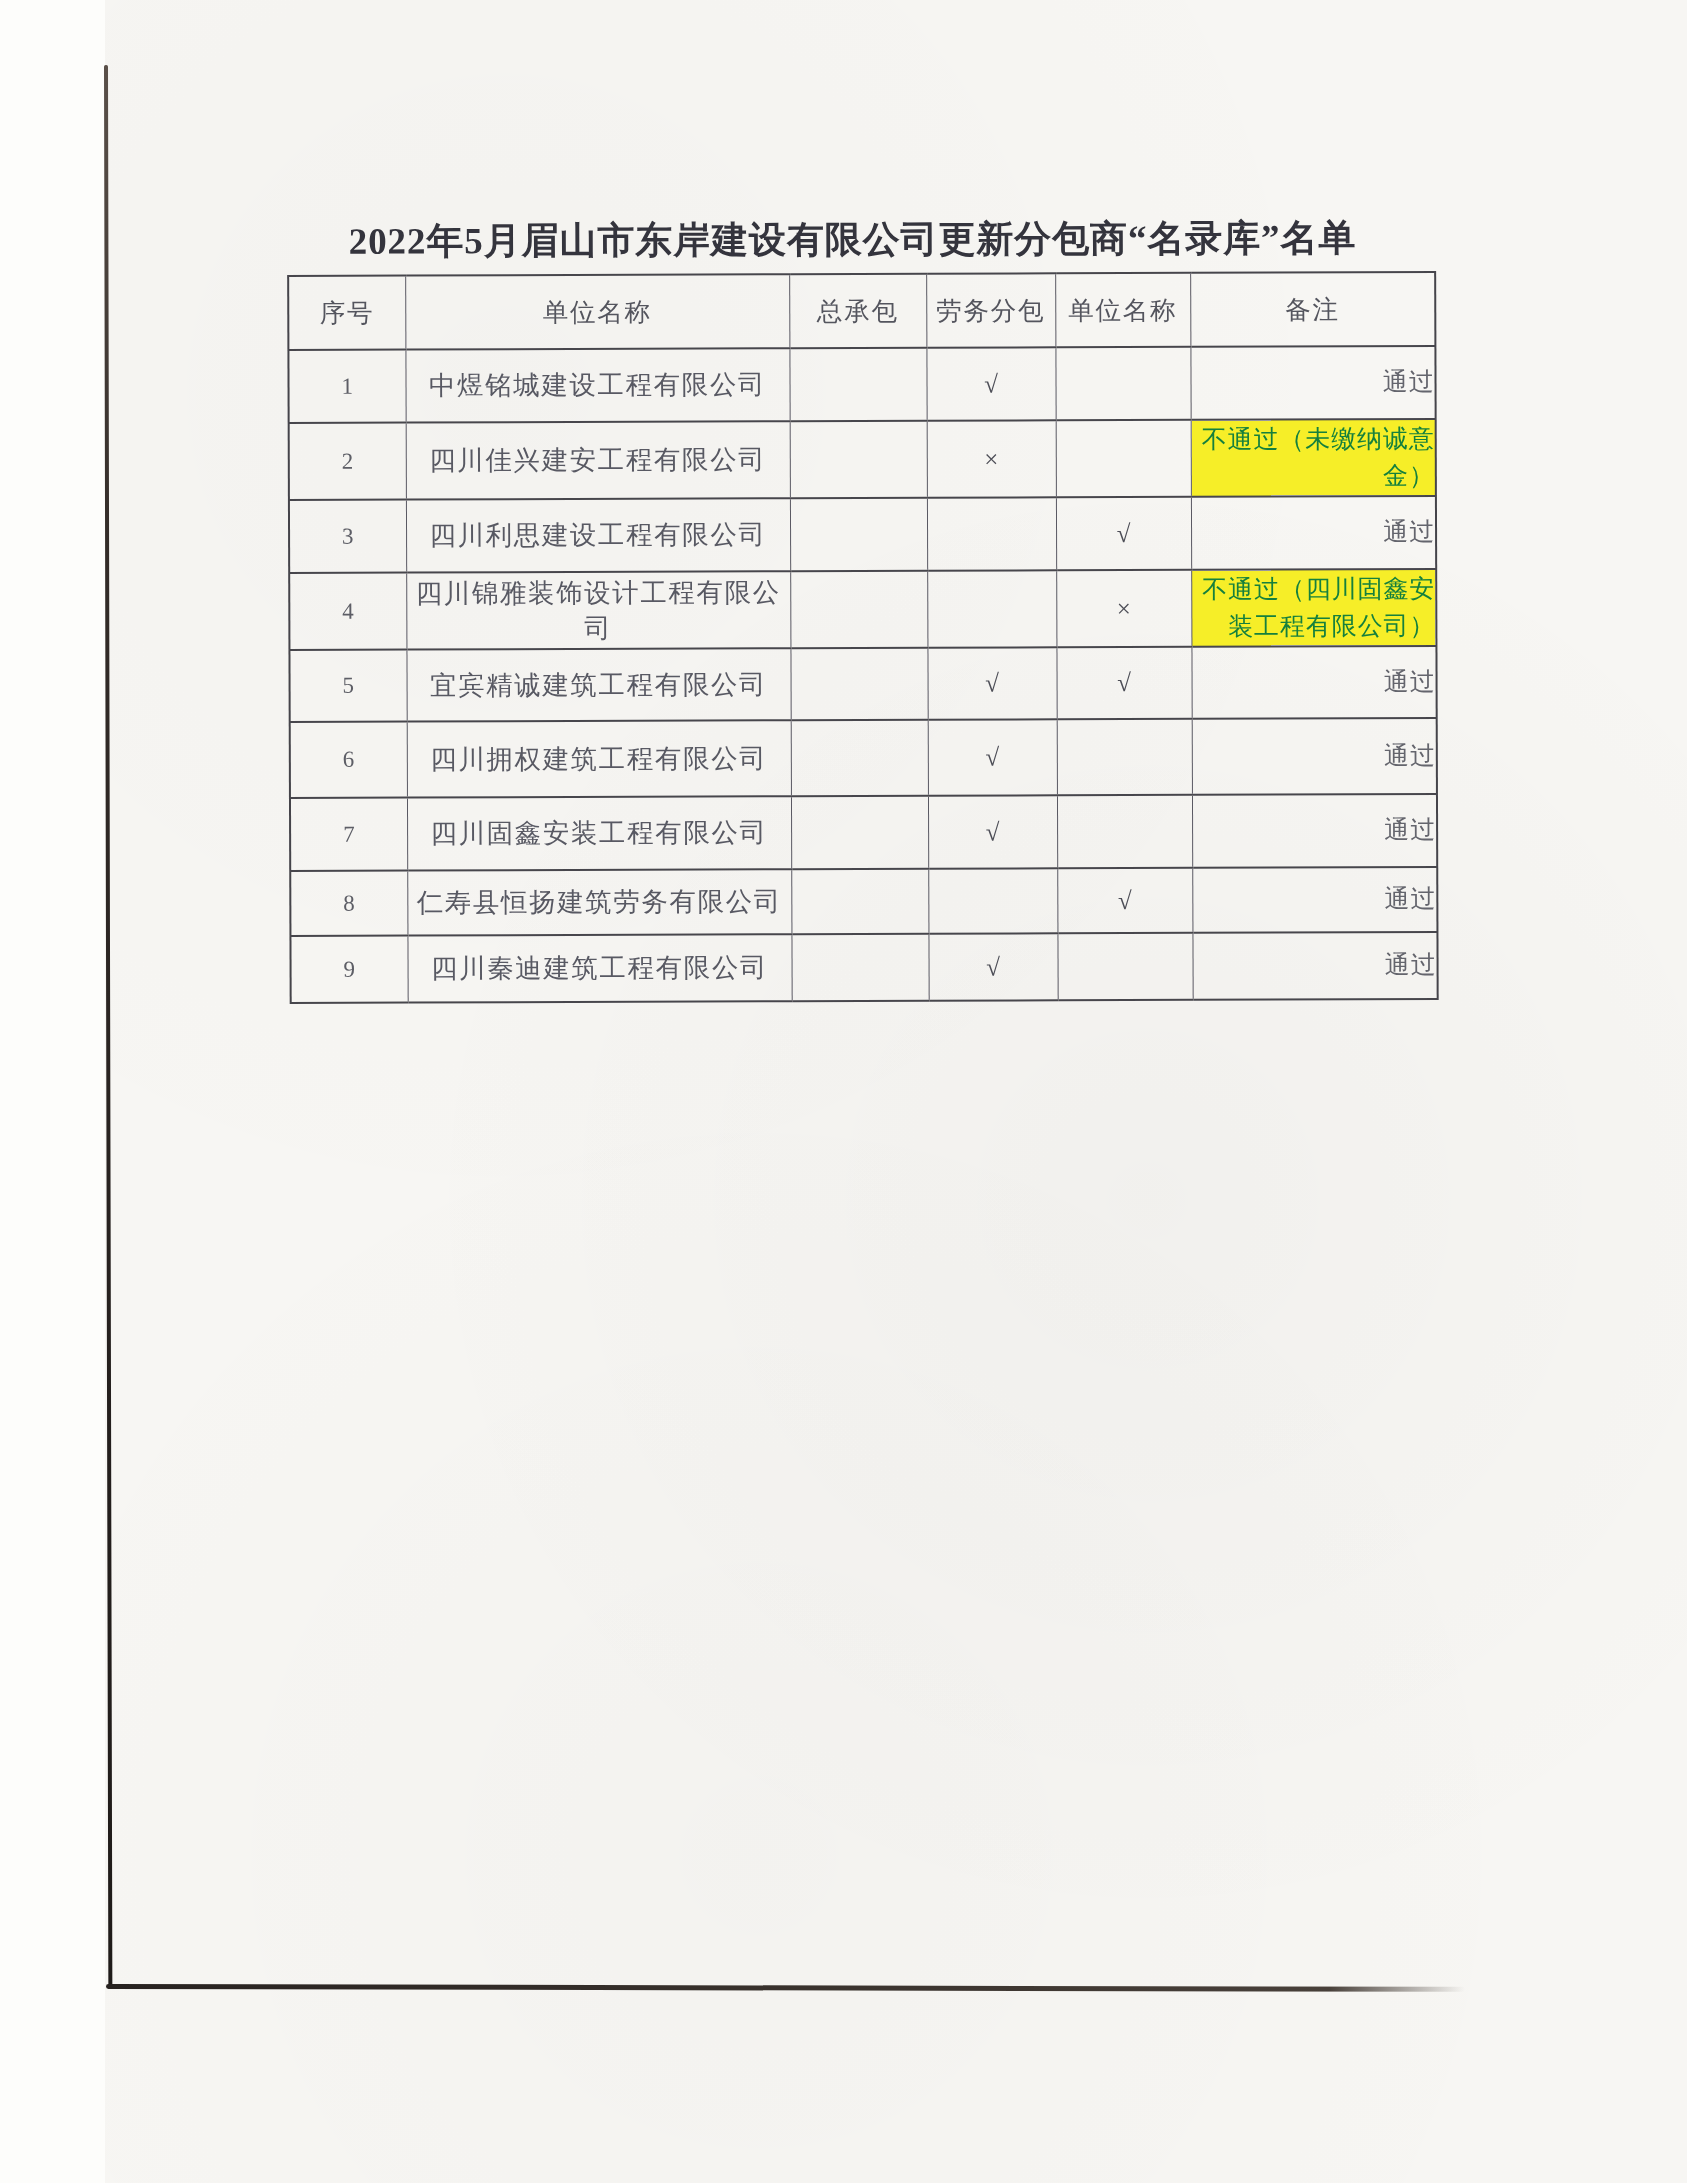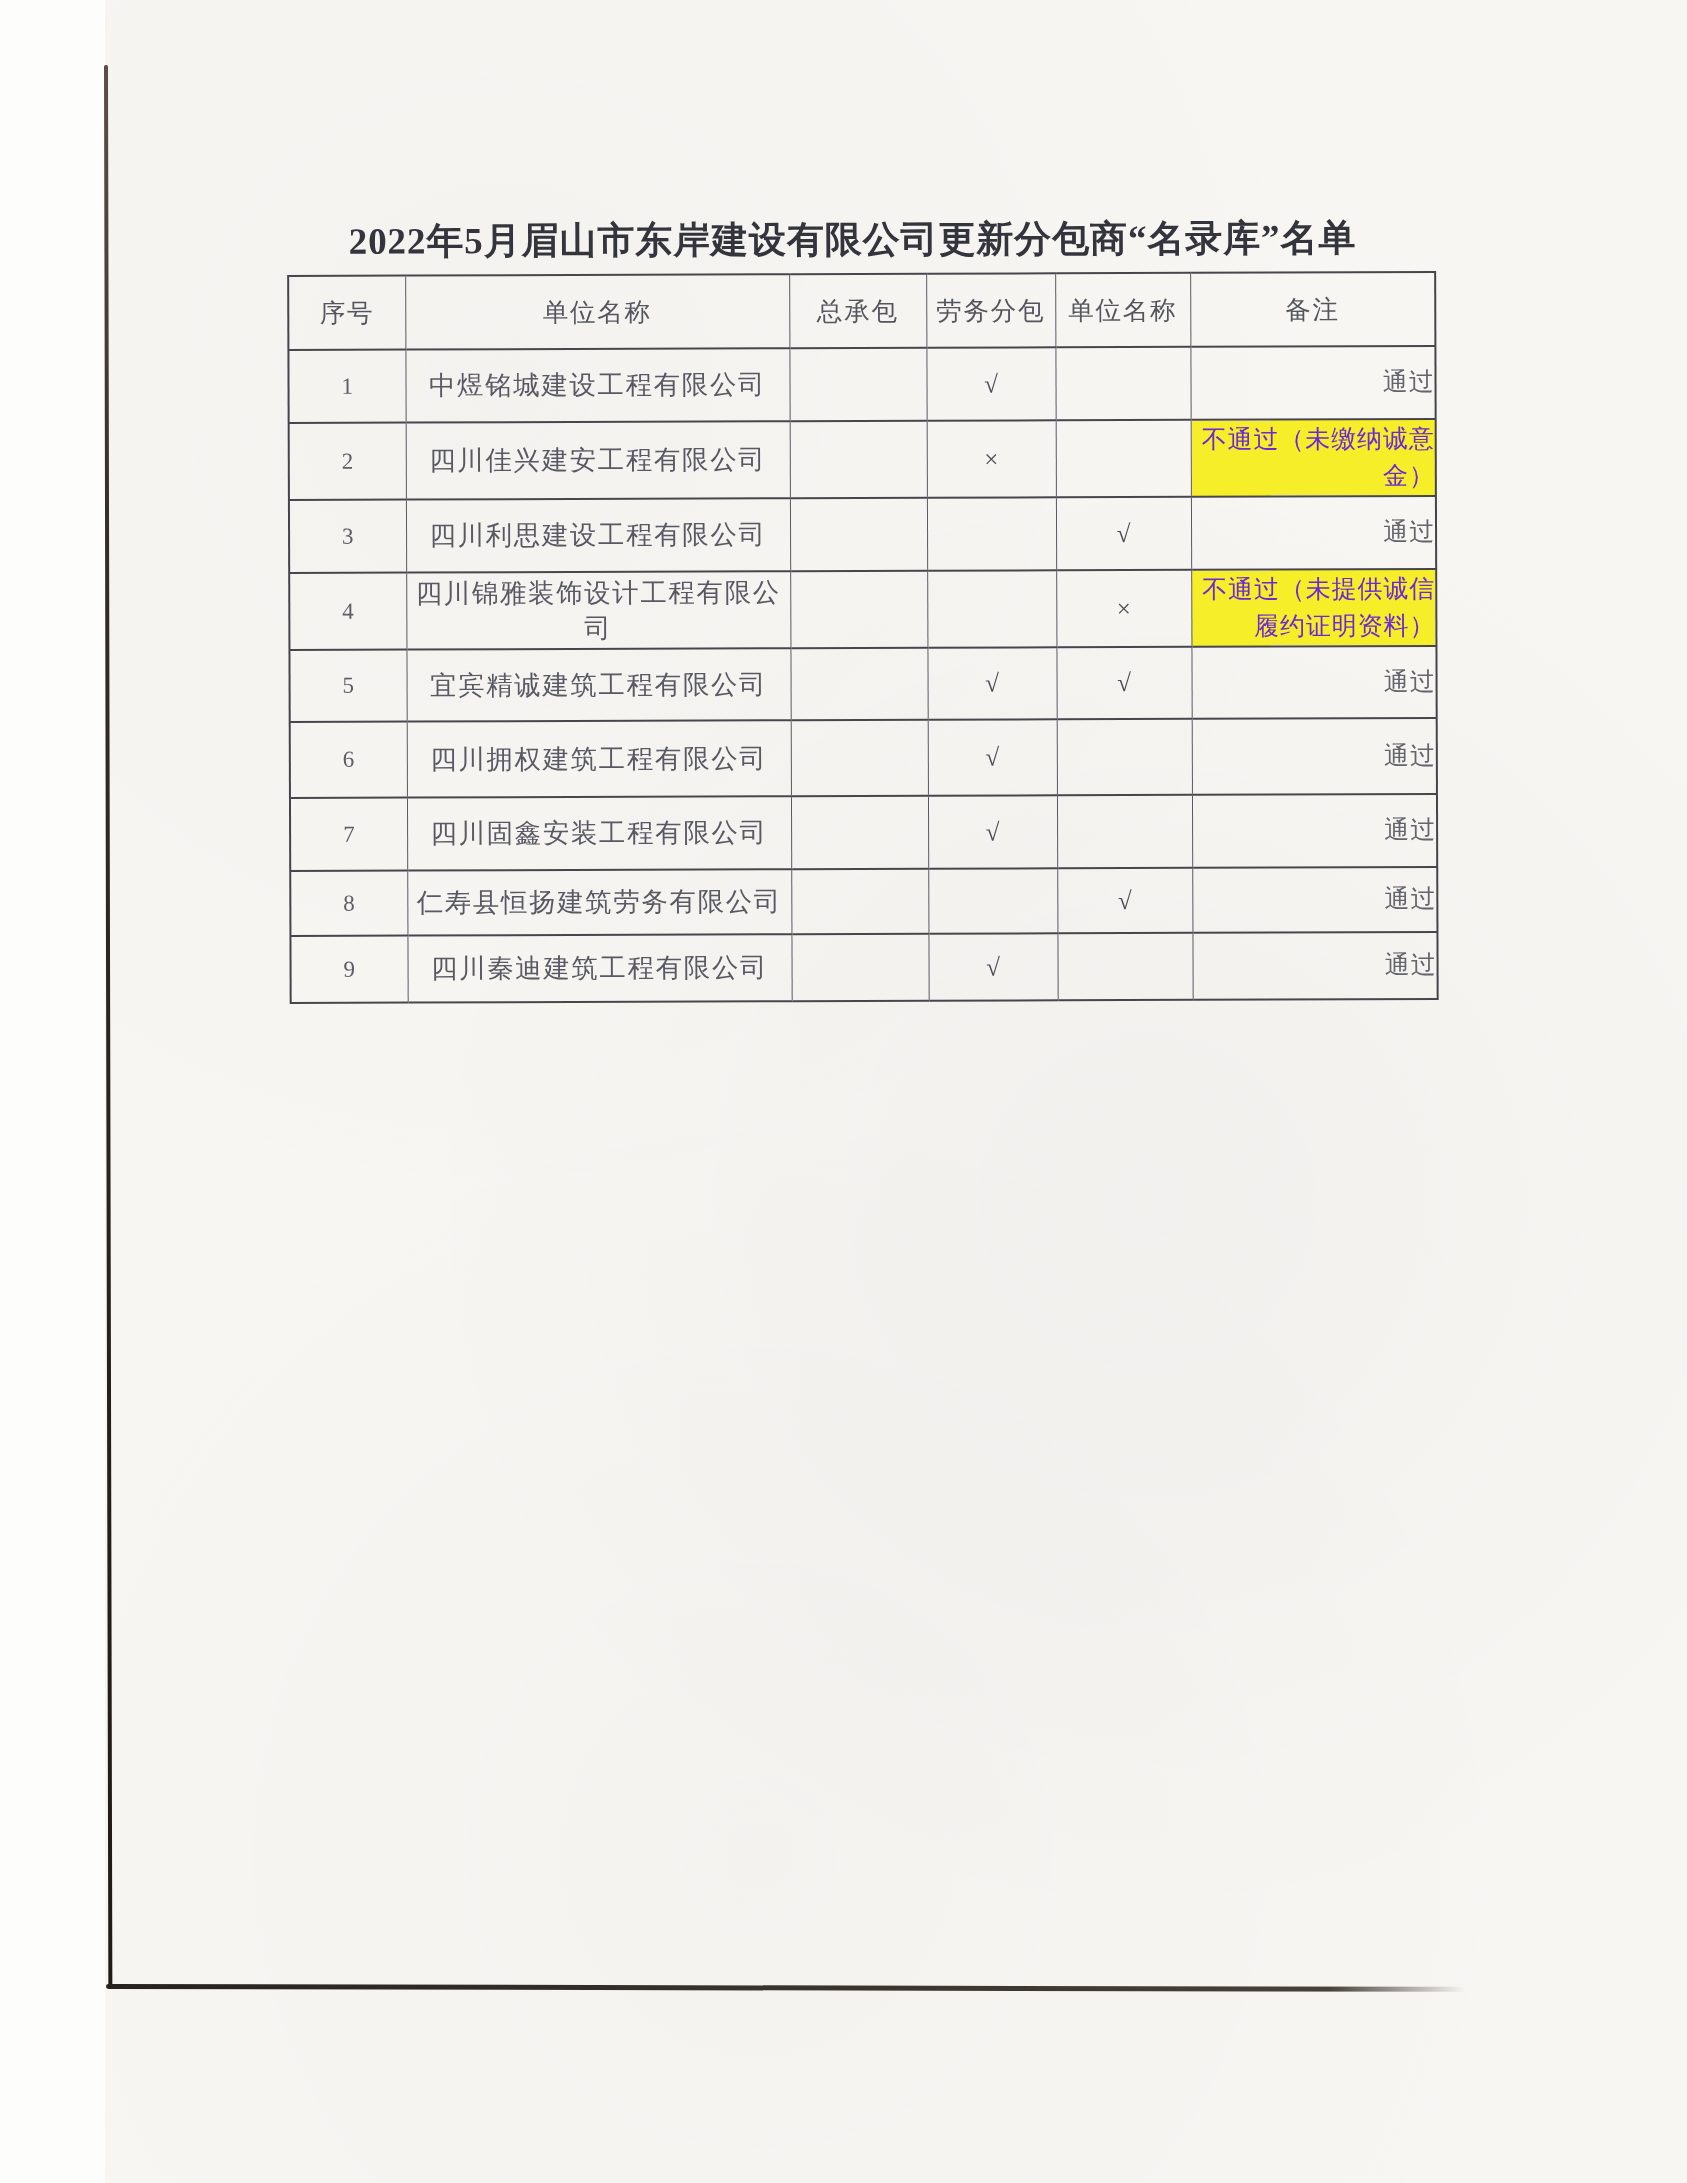--- a/index.html
+++ b/index.html
@@ -64,21 +64,21 @@
   }
   td.no{font-size:23px;text-align:center;color:#5d5e66;}
   td.name{font-size:26.4px;text-align:center;letter-spacing:1.7px;color:#585963;}
   td.mark{font-size:25px;text-align:center;color:#4d4e57;}
   td.remark{
     font-size:25px;text-align:right;color:#64656d;
     padding:1.7px 8.5px;line-height:1.45;letter-spacing:0.9px;
   }
   td.remark.hl{
     background:#f6ee28;
-    color:#6d28d9;
+    color:#15803d;
   }
 </style>
 </head>
 <body>
 
 <div class="scan">
   <div class="left-strip"></div>
   <div class="edge-v"></div>
   <div class="edge-h"></div>
 
@@ -128,21 +128,21 @@
             <td class="mark"></td>
             <td class="mark">√</td>
             <td class="remark">通过</td>
           </tr>
           <tr style="height: 77px;">
             <td class="no">4</td>
             <td class="name">四川锦雅装饰设计工程有限公司</td>
             <td class="mark"></td>
             <td class="mark"></td>
             <td class="mark">×</td>
-            <td class="remark hl">不通过（未提供诚信履约证明资料）</td>
+            <td class="remark hl">不通过（四川固鑫安装工程有限公司）</td>
           </tr>
           <tr style="height: 72px;">
             <td class="no">5</td>
             <td class="name">宜宾精诚建筑工程有限公司</td>
             <td class="mark"></td>
             <td class="mark">√</td>
             <td class="mark">√</td>
             <td class="remark">通过</td>
           </tr>
           <tr style="height: 76px;">

